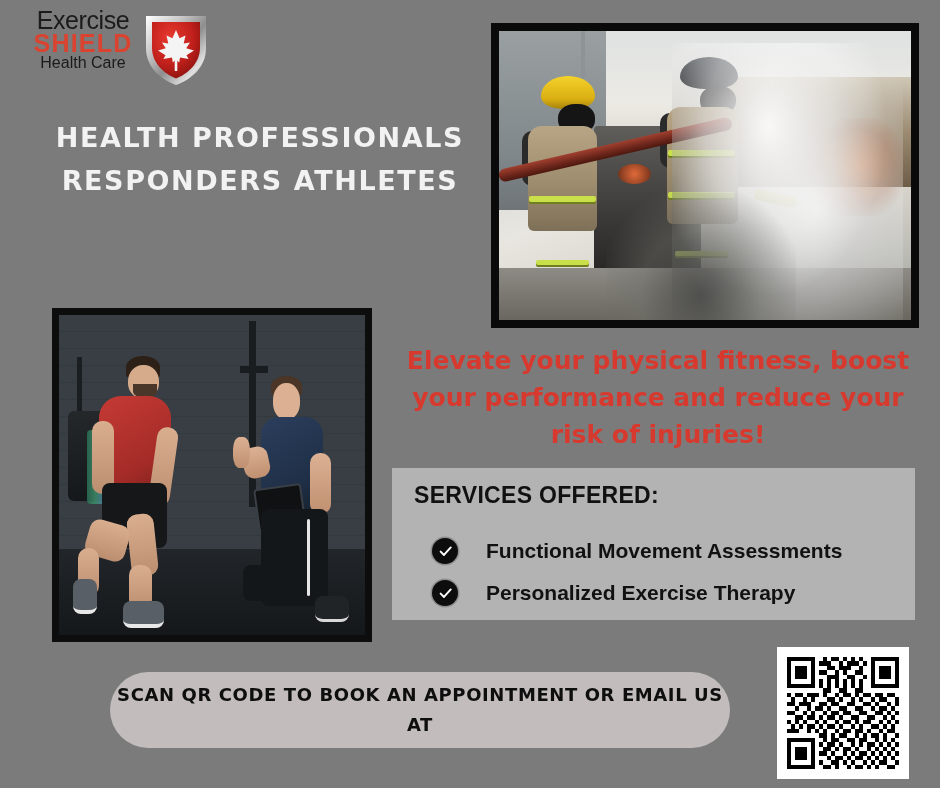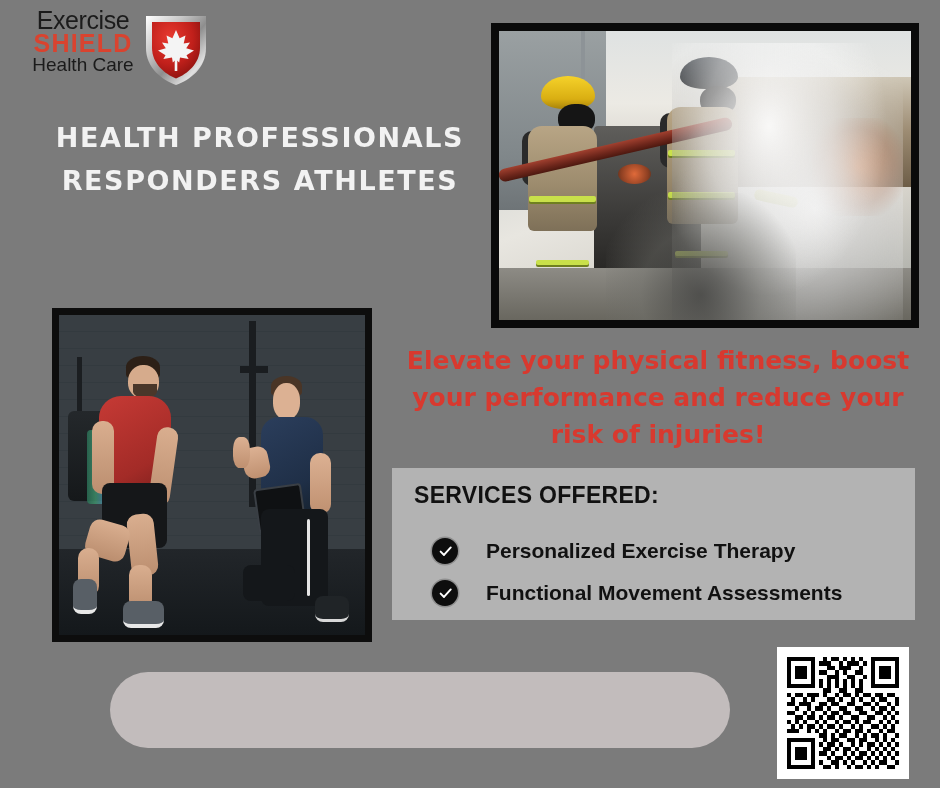--- a/index.html
+++ b/index.html
@@ -11,21 +11,21 @@
     overflow:hidden;
     position:relative;
   }
   .poster{position:relative;width:940px;height:788px;background:#7b7b7b;overflow:hidden;}
 
   
   .logo-block{position:absolute;left:20px;top:6px;width:200px;height:82px;}
   .logo-text{position:absolute;left:4px;top:2px;width:118px;text-align:center;line-height:1.0;}
   .logo-l1{font-family:"Liberation Sans",sans-serif;font-size:25px;color:#1b1b1b;letter-spacing:-0.4px;}
   .logo-l2{font-family:"Liberation Sans",sans-serif;font-size:25px;font-weight:600;color:#d9432f;letter-spacing:1.2px;margin-top:-2px;}
-  .logo-l3{font-family:"Liberation Sans",sans-serif;font-size:19px;color:#1b1b1b;margin-top:-1px;}
+  .logo-l3{font-family:"Liberation Sans",sans-serif;font-size:16px;color:#1b1b1b;margin-top:-1px;}
   .shield-wrap{position:absolute;left:120px;top:4px;width:72px;height:78px;}
 
   
   .attention{
     position:absolute;left:96px;top:74px;width:330px;text-align:center;
     font-family:"DejaVu Sans",sans-serif;font-weight:bold;font-size:30px;
     color:#d83a2c;letter-spacing:2.5px;
     -webkit-text-stroke:0.4px #c0392b;
   }
   .audience{
@@ -266,34 +266,35 @@
 
   <div class="services">
     <div class="services-title">SERVICES OFFERED:</div>
     <div class="svc-list">
       <div class="svc-row">
         <span class="check">
           <svg viewBox="0 0 20 20">
               <path d="M3.5 10.2 L8 14.6 L17 4.6" fill="none" stroke="#ffffff" stroke-width="2.6" stroke-linecap="round" stroke-linejoin="round"></path>
             </svg>
         </span>
-        <span class="svc-label">Personalized Exercise Therapy</span>
+        <span class="svc-label">Functional Movement Assessments</span>
       </div>
       <div class="svc-row">
         <span class="check">
           <svg viewBox="0 0 20 20">
               <path d="M3.5 10.2 L8 14.6 L17 4.6" fill="none" stroke="#ffffff" stroke-width="2.6" stroke-linecap="round" stroke-linejoin="round"></path>
             </svg>
         </span>
-        <span class="svc-label">Functional Movement Assessments</span>
+        <span class="svc-label">Personalized Exercise Therapy</span>
       </div>
     </div>
   </div>
 
   <div class="cta">
+    <div class="cta-line">SCAN QR CODE TO BOOK AN APPOINTMENT OR EMAIL US AT</div>
   </div>
 
   <div class="qr-box">
     <div class="qr-grid" id="qr-grid" style="grid-template-columns: repeat(28, 1fr); grid-template-rows: repeat(25, 1fr);">
         <div class="qr-cell" style="background: rgb(0, 0, 0);"></div>
         <div class="qr-cell" style="background: rgb(0, 0, 0);"></div>
         <div class="qr-cell" style="background: rgb(0, 0, 0);"></div>
         <div class="qr-cell" style="background: rgb(0, 0, 0);"></div>
         <div class="qr-cell" style="background: rgb(0, 0, 0);"></div>
         <div class="qr-cell" style="background: rgb(0, 0, 0);"></div>

